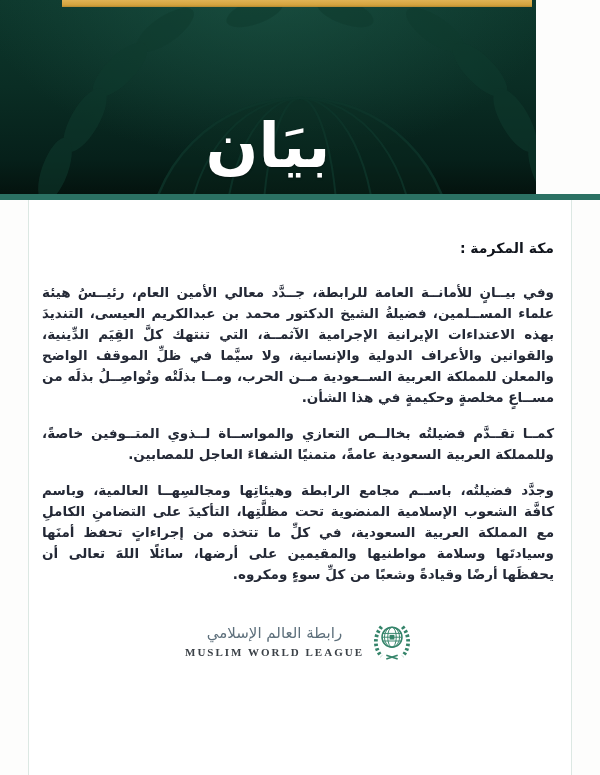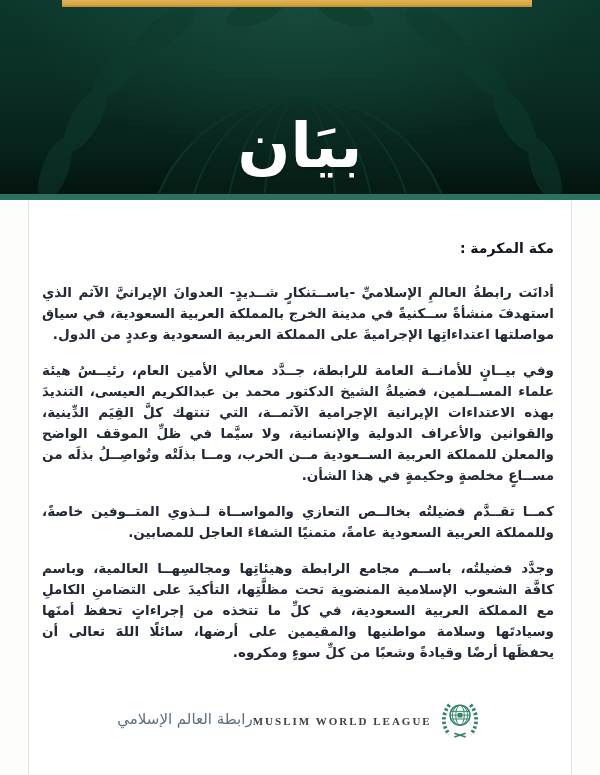--- a/index.html
+++ b/index.html
@@ -3,21 +3,21 @@
 <meta charset="utf-8">
 <style>
   html,body{margin:0;padding:0;}
   body{
     width:600px;height:775px;overflow:hidden;background:#fdfdfc;
     font-family:"Liberation Sans","DejaVu Sans",sans-serif;
     -webkit-font-smoothing:antialiased;
   }
   
   .header{
-    position:relative;width:600px;height:194px;
+    position:relative;width:536px;height:194px;
     background:
       radial-gradient(ellipse 420px 260px at 50% -10%, rgba(34,96,79,.55), rgba(34,96,79,0) 70%),
       linear-gradient(180deg,#0d372c 0%,#0a2d24 45%,#06201a 82%,#04130e 100%);
     overflow:hidden;
   }
   .watermark{position:absolute;inset:0;pointer-events:none;}
   .gold-bar{
     position:absolute;top:0;left:62px;width:470px;height:7px;
     background:linear-gradient(180deg,#e0b355 0%,#d4a33e 70%,#b68a30 100%);
   }
@@ -42,21 +42,21 @@
   .card p{
     margin:0 0 15px 0;font-size:13.5px;line-height:21px;font-weight:700;
     color:#242936;text-align:justify;text-align-last:right;
     font-family:"DejaVu Sans",sans-serif;
   }
   
   .footer-logo{
     margin-top:34px;direction:ltr;display:flex;align-items:center;
     justify-content:center;gap:9px;
   }
-  .logo-text{display:flex;flex-direction:row;align-items:center;}
+  .logo-text{display:flex;flex-direction:column;align-items:center;}
   .logo-arabic{
     font-family:"DejaVu Sans",sans-serif;font-size:15px;color:#5d6f7b;
     direction:rtl;line-height:18px;
   }
   .logo-english{
     font-family:"Liberation Serif","DejaVu Serif",serif;font-size:11px;
     font-weight:700;letter-spacing:2px;color:#3c4248;margin-top:4px;
   }
 </style>
 </head>
@@ -87,21 +87,20 @@
     </g>
   </svg>
   <div class="gold-bar"></div>
   <div class="bayan-title">بيَان</div>
 </div>
 <div class="teal-strip"></div>
 
 <div class="card">
   <div class="city-heading">مكة المكرمة :</div>
 
-  <p>أدانَت رابطةُ العالمِ الإسلاميِّ -باســتنكارٍ شــديدٍ- العدوانَ الإيرانيَّ الآثم الذي استهدفَ منشأةً ســكنيةً في مدينة الخرج بالمملكة العربية السعودية، في سياق مواصلتها اعتداءاتِها الإجراميةَ على المملكة العربية السعودية وعددٍ من الدول.</p>
   <p>وفي بيــانٍ للأمانــة العامة للرابطة، جــدَّد معالي الأمين العام، رئيــسُ هيئة علماء المســلمين، فضيلةُ الشيخ الدكتور محمد بن عبدالكريم العيسى، التنديدَ بهذه الاعتداءات الإيرانية الإجرامية الآثمــة، التي تنتهك كلَّ القِيَم الدِّينية، والقوانين والأعراف الدولية والإنسانية، ولا سيَّما في ظلِّ الموقف الواضح والمعلن للمملكة العربية الســعودية مــن الحرب، ومــا بذلَتْه وتُواصِــلُ بذلَه من مســاعٍ مخلصةٍ وحكيمةٍ في هذا الشأن.</p>
   <p>كمــا تقــدَّم فضيلتُه بخالــص التعازي والمواســاة لــذوي المتــوفين خاصةً، وللمملكة العربية السعودية عامةً، متمنيًا الشفاءَ العاجل للمصابين.</p>
   <p>وجدَّد فضيلتُه، باســم مجامع الرابطة وهيئاتِها ومجالسِهــا العالمية، وباسم كافَّة الشعوب الإسلامية المنضوية تحت مظلَّتِها، التأكيدَ على التضامنِ الكاملِ مع المملكة العربية السعودية، في كلِّ ما تتخذه من إجراءاتٍ تحفظ أمنَها وسيادتَها وسلامة مواطنيها والمقيمين على أرضها، سائلًا اللهَ تعالى أن يحفظَها أرضًا وقيادةً وشعبًا من كلِّ سوءٍ ومكروه.</p>
 
   <div class="footer-logo">
     <div class="logo-text">
       <div class="logo-arabic">رابطة العالم الإسلامي</div>
       <div class="logo-english">MUSLIM WORLD LEAGUE</div>
     </div>
     <svg width="38" height="44" viewBox="0 0 40 46">

